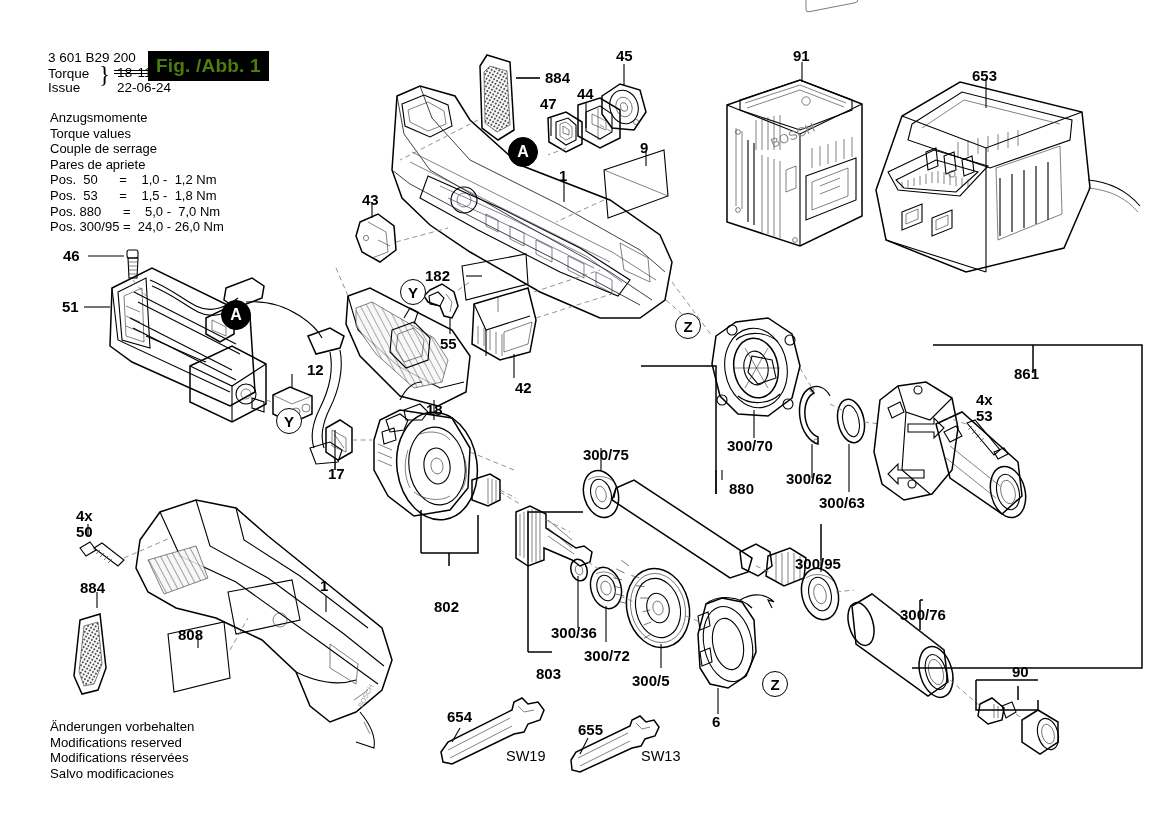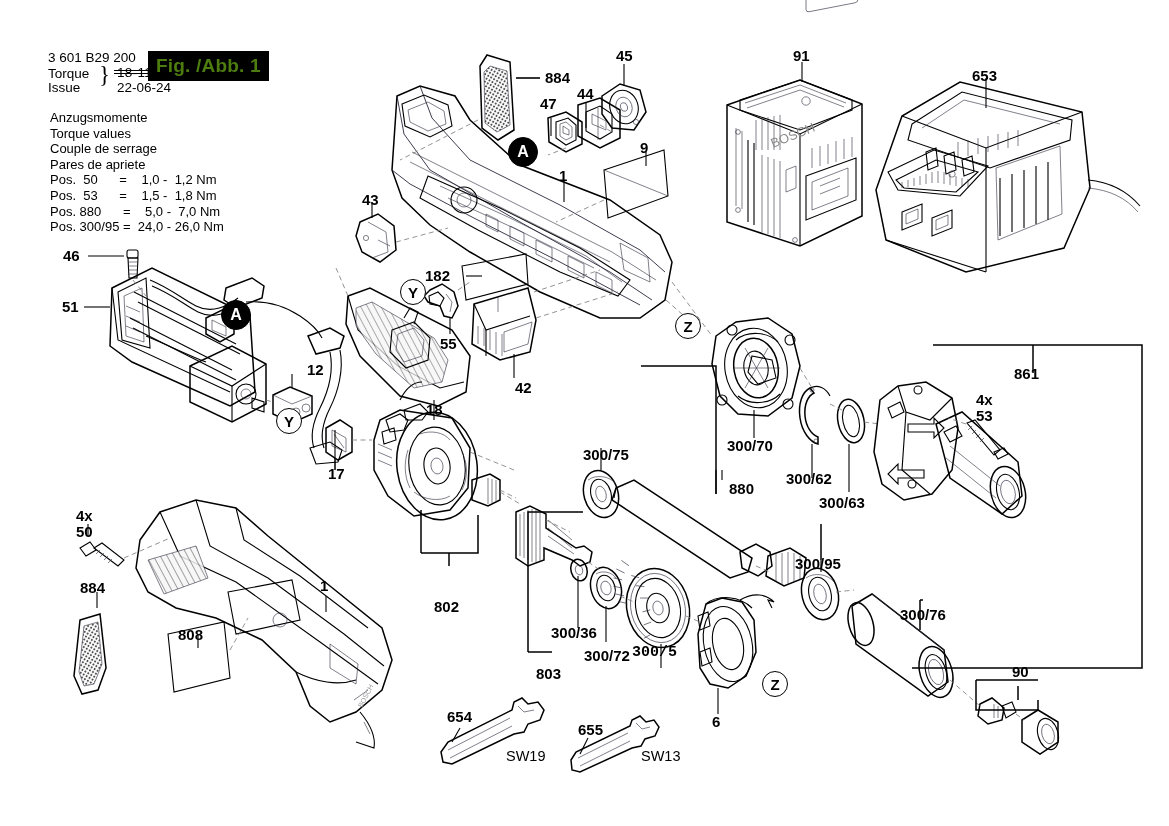--- a/index.html
+++ b/index.html
@@ -716,20 +716,26 @@
     <div class="tline">Anzugsmomente</div>
     <div class="tline">Torque values</div>
     <div class="tline">Couple de serrage</div>
     <div class="tline">Pares de apriete</div>
     <div class="tline">Pos.  50      =    1,0 -  1,2 Nm</div>
     <div class="tline">Pos.  53      =    1,5 -  1,8 Nm</div>
     <div class="tline">Pos. 880      =    5,0 -  7,0 Nm</div>
     <div class="tline">Pos. 300/95 =  24,0 - 26,0 Nm</div>
   </div>
 
+  <div id="footerbox">
+    <div>Änderungen vorbehalten</div>
+    <div>Modifications reserved</div>
+    <div>Modifications réservées</div>
+    <div>Salvo modificaciones</div>
+  </div>
 
   <div class="cmark filled" style="left:508px;top:137px;">A</div>
   <div class="cmark filled" style="left:221px;top:300px;">A</div>
   <div class="cmark open small" style="left:276px;top:408px;">Y</div>
   <div class="cmark open small" style="left:400px;top:279px;">Y</div>
   <div class="cmark open small" style="left:675px;top:313px;">Z</div>
   <div class="cmark open small" style="left:762px;top:671px;">Z</div>
 
   <div class="lbl" style="left:545px;top:70px;">884</div>
   <div class="lbl" style="left:616px;top:48px;">45</div>
@@ -754,21 +760,21 @@
   <div class="lbl" style="left:729px;top:481px;">880</div>
   <div class="lbl" style="left:786px;top:471px;">300/62</div>
   <div class="lbl" style="left:819px;top:495px;">300/63</div>
   <div class="lbl" style="left:1014px;top:366px;">861</div>
   <div class="lbl two" style="left:976px;top:392px;white-space:pre;">4x
 53</div>
   <div class="lbl" style="left:795px;top:556px;">300/95</div>
   <div class="lbl" style="left:551px;top:625px;">300/36</div>
   <div class="lbl" style="left:584px;top:648px;">300/72</div>
   <div class="lbl" style="left:536px;top:666px;">803</div>
-  <div class="lbl" style="left:632px;top:645px;font-family:Liberation Mono, monospace;">300/5</div>
+  <div class="lbl" style="left:632px;top:673px;">300/5</div>
   <div class="lbl" style="left:712px;top:714px;">6</div>
   <div class="lbl" style="left:900px;top:607px;">300/76</div>
   <div class="lbl" style="left:1012px;top:664px;">90</div>
   <div class="lbl two" style="left:76px;top:508px;white-space:pre;">4x
 50</div>
   <div class="lbl" style="left:80px;top:580px;">884</div>
   <div class="lbl" style="left:178px;top:627px;">808</div>
   <div class="lbl" style="left:320px;top:578px;">1</div>
   <div class="lbl" style="left:447px;top:709px;">654</div>
   <div class="lbl" style="left:578px;top:722px;">655</div>

